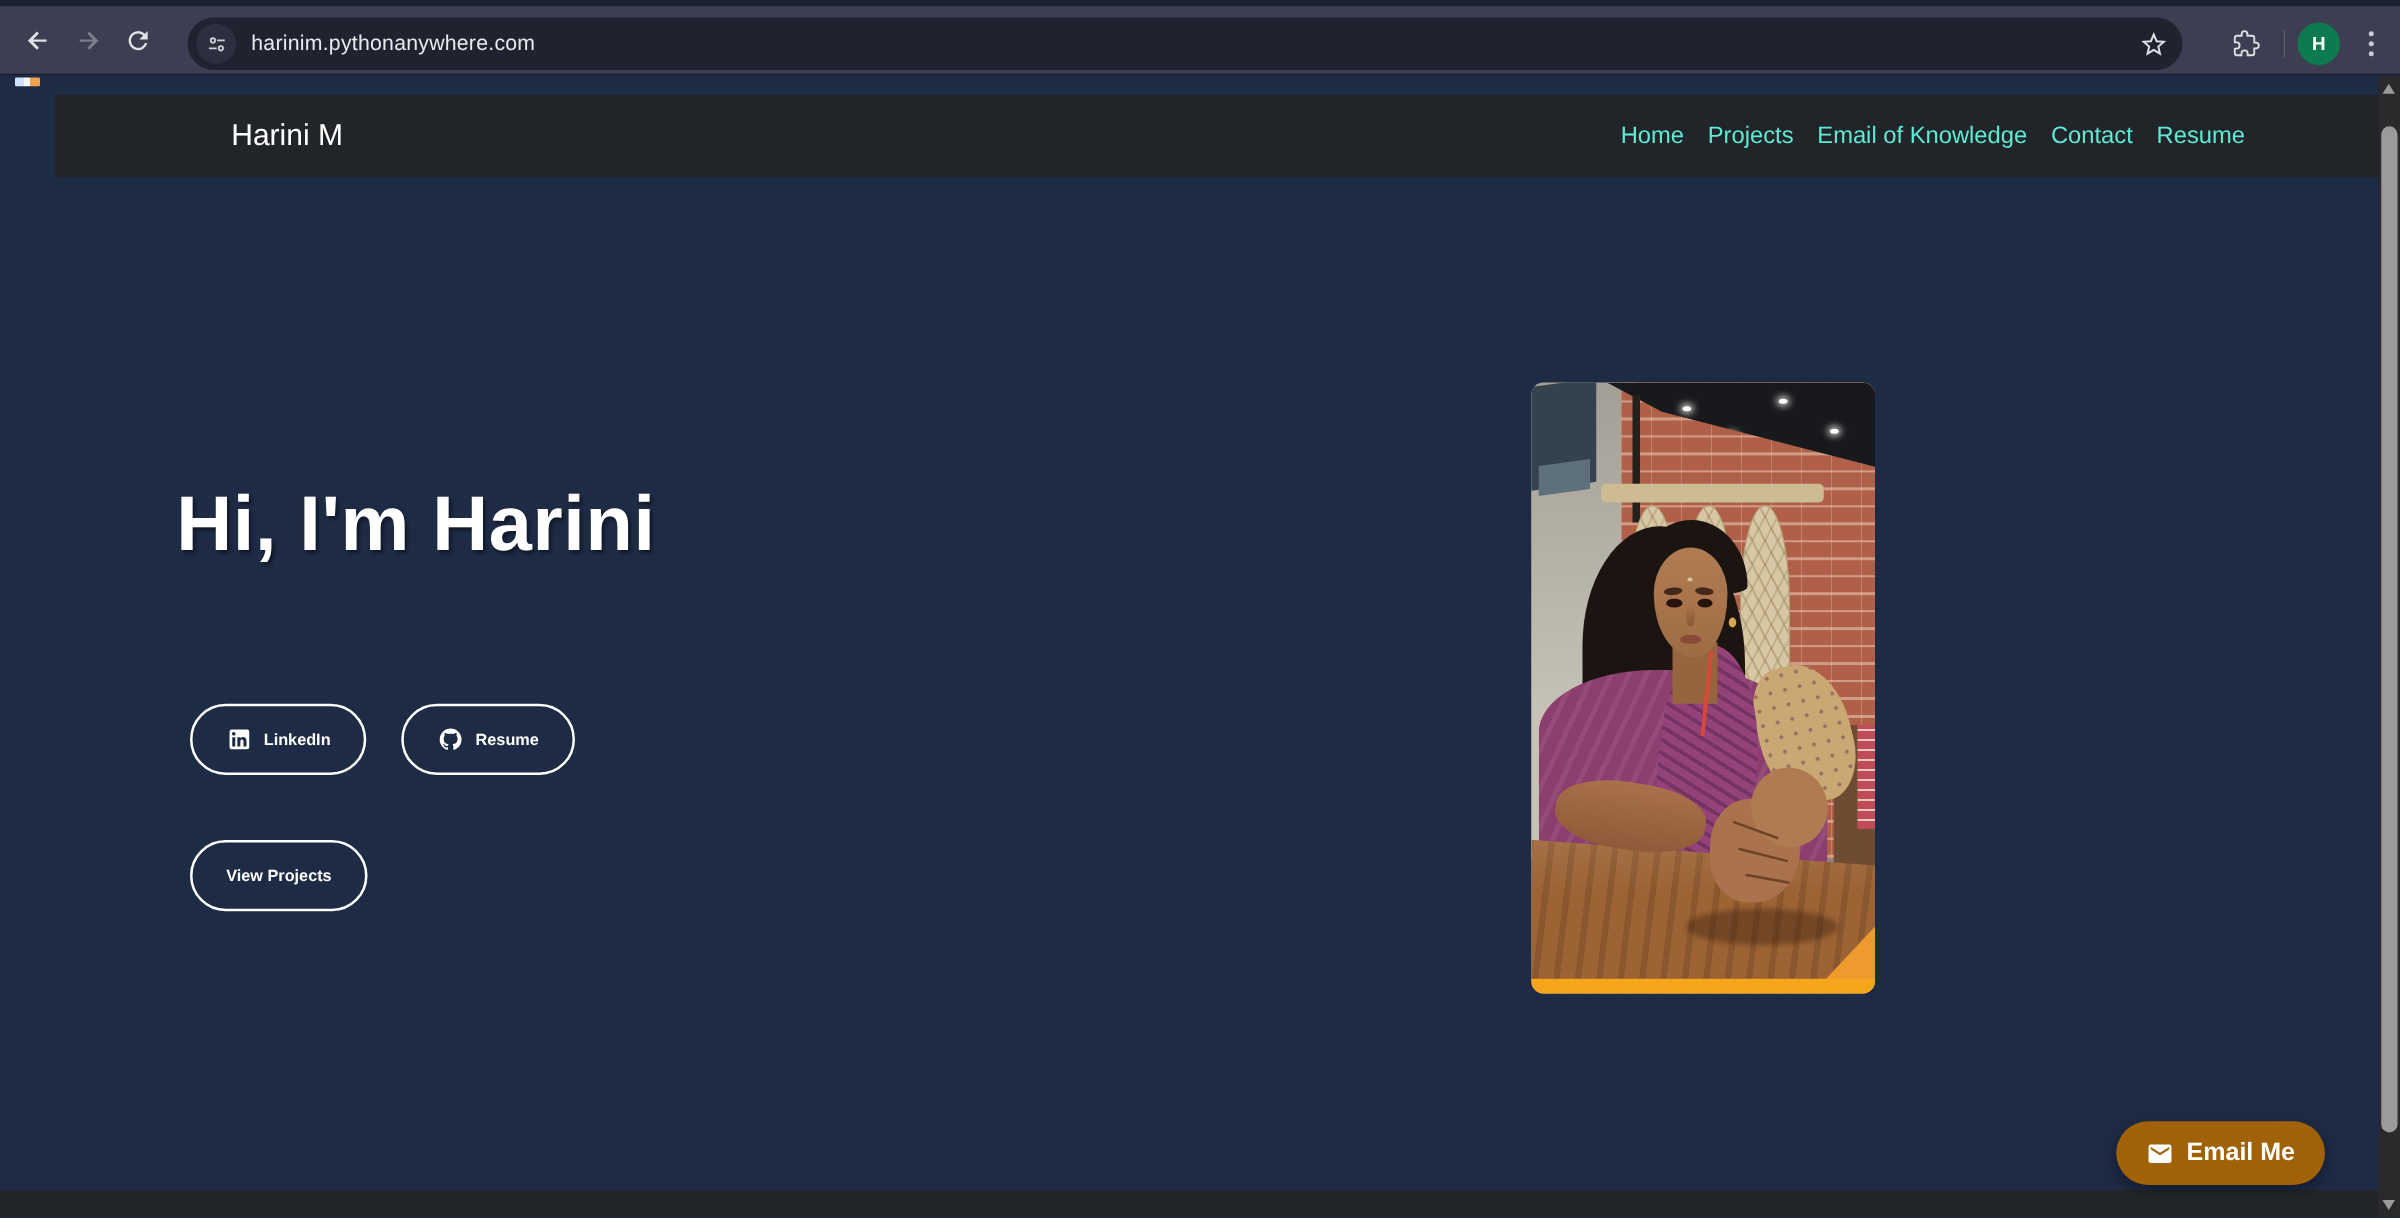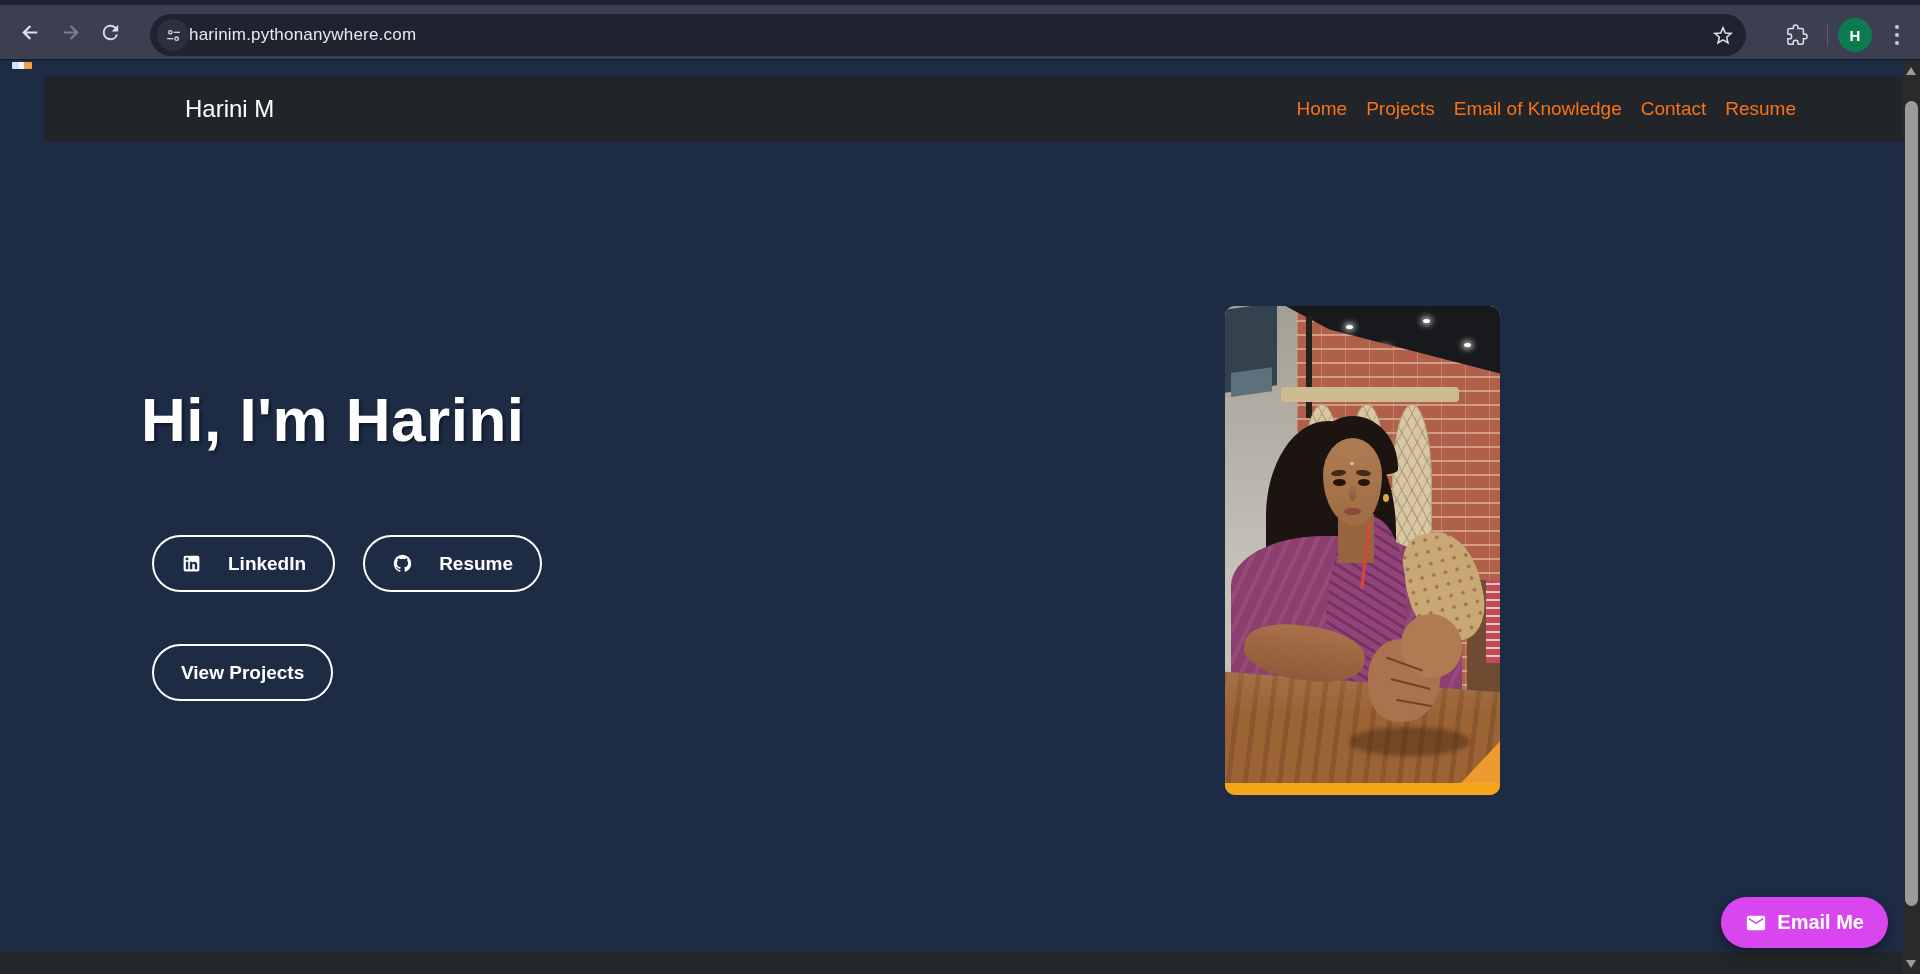--- a/index.html
+++ b/index.html
@@ -15,21 +15,21 @@
               border-bottom:1px solid #171a24; }
   .nav-btn { width:40px; height:40px; display:flex; align-items:center; justify-content:center;
              border-radius:50%; flex:0 0 auto; }
   .nav-btn svg { width:23px; height:23px; }
   .back-btn { margin-left:10px; }
   .omnibox { position:absolute; left:150px; top:9px; width:1596px; height:42px;
              background:#20232f; border-radius:21px; display:flex; align-items:center; }
   .tune-circle { width:32px; height:32px; margin-left:7px; border-radius:50%;
                  background:#2b2f3e; display:flex; align-items:center; justify-content:center; }
   .tune-circle svg { width:19px; height:19px; }
-  .url-text { font-size:17px; color:#e8eaed; letter-spacing:.2px; }
+  .url-text { margin-left:12px; font-size:17px; color:#e8eaed; letter-spacing:.2px; }
   .omni-spacer { flex:1; }
   .star-btn { width:38px; height:38px; display:flex; align-items:center; justify-content:center; margin-right:4px; }
   .star-btn svg { width:22px; height:22px; }
   .right-icons { position:absolute; right:0; top:9px; height:42px; display:flex; align-items:center; }
   .ext-btn { width:40px; height:40px; display:flex; align-items:center; justify-content:center; }
   .ext-btn svg { width:22px; height:22px; }
   .tb-sep { width:1px; height:22px; background:#5b5f6b; margin:0 10px; }
   .avatar { width:34px; height:34px; border-radius:50%; background:#0d7a4f; color:#fff;
             display:flex; align-items:center; justify-content:center;
             font-size:15px; font-weight:bold; }
@@ -40,36 +40,36 @@
   
   .page { position:absolute; top:61px; left:0; width:1920px; height:913px;
           background:#1d2b45; overflow:hidden; }
   .artifact { position:absolute; left:12px; top:1px; width:20px; height:7px; border-radius:1px;
               background:linear-gradient(90deg,#cfe3ff 0 35%,#f5f7fa 35% 60%,#f0a24c 60% 100%); }
 
   .navbar { position:absolute; top:15px; left:0; width:100%; height:66px; background:#212529;
             display:flex; align-items:center; padding:0 168px 0 141px;margin-left:44px; }
   .brand { color:#ffffff; font-size:24px; }
   .nav-links { margin-left:auto; display:flex; gap:19px; }
-  .nav-link { color:#f97316; font-size:19px; cursor:pointer; white-space:nowrap; }
+  .nav-link { color:#5eead4; font-size:19px; cursor:pointer; white-space:nowrap; }
   .hero-title { position:absolute; left:141px; top:326px; color:#fff; font-size:62px;
                 font-weight:bold; line-height:1.05; letter-spacing:.5px;
                 text-shadow:2px 2px 3px rgba(0,0,0,.45); white-space:nowrap; }
   .hero-sub { position:absolute; left:141px; top:412px; color:#ffffff; font-size:24px;
               white-space:nowrap; text-shadow:1px 1px 2px rgba(0,0,0,.35); }
   .social-row { position:absolute; left:152px; top:474px; display:flex; gap:28px; }
   .btn-outline { height:57px; border:2px solid #fff; border-radius:29px; background:transparent;
-                 color:#fff; font-size:19px; font-weight:bold; display:flex; align-items:center;
-                 justify-content:center; gap:26px; padding:0 27px; cursor:pointer;
-                 font-family:"Liberation Sans", sans-serif; }
+                 color:#fff; font-size:13px; font-weight:bold; display:flex; align-items:center;
+                 justify-content:center; gap:9px; padding:0 27px; cursor:pointer;
+                 font-family:"Liberation Sans", sans-serif;margin-top:28px; }
   .btn-outline svg { width:21px; height:21px; }
   .cta-row { position:absolute; left:152px; top:583px; }
 
-  .fab { position:absolute; right:32px; bottom:26px; height:51px; padding:0 24px;
-         background:#d946ef; border:none; border-radius:26px; color:#fff; font-size:20px;
+  .fab { position:absolute; right:60px; bottom:26px; height:51px; padding:0 24px;
+         background:#a16207; border:none; border-radius:26px; color:#fff; font-size:20px;
          font-weight:bold; display:flex; align-items:center; gap:10px; cursor:pointer;
          box-shadow:0 5px 12px rgba(0,0,0,.35); font-family:"Liberation Sans", sans-serif; }
   .fab svg { width:22px; height:22px; }
 
   .footer-strip { position:absolute; bottom:0; left:0; width:100%; height:22px; background:#232628; }
 
   
   .scrollbar { position:absolute; right:0; top:61px; width:17px; height:913px; background:#2a2a2d; }
   .sb-up   { position:absolute; top:6px;  left:3px; width:0; height:0;
              border-left:5.5px solid transparent; border-right:5.5px solid transparent;

